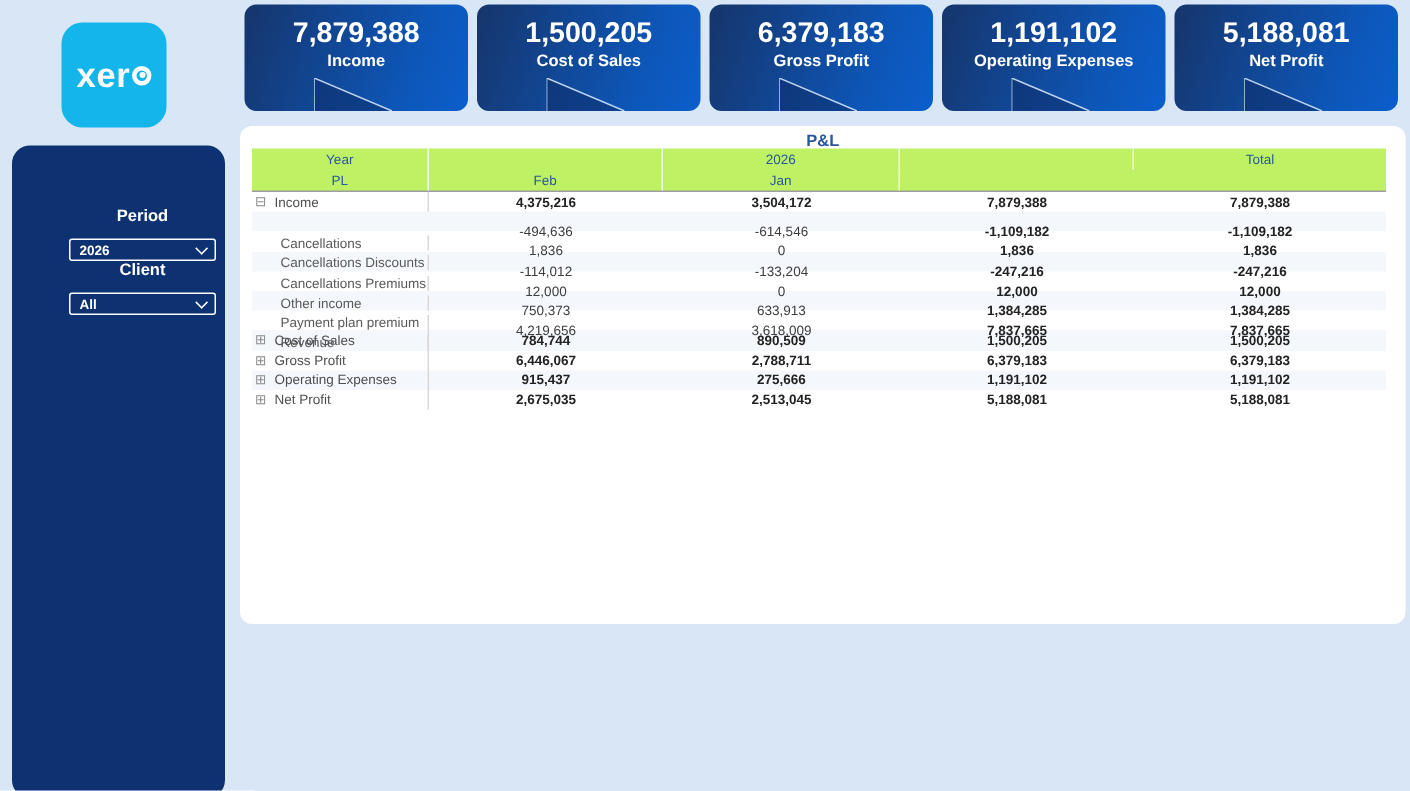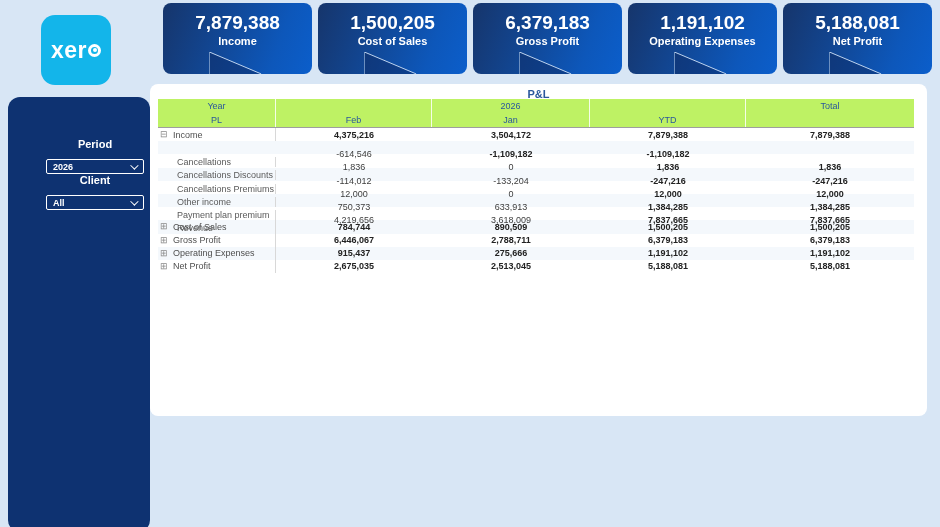--- a/index.html
+++ b/index.html
@@ -31,21 +31,21 @@
   .side-label.period { margin-top:41px; }
   .side-label.client { }
   .dropdown { margin:9px 6px 0 6px; height:15px; border:1px solid #fff; border-radius:2px;
               display:flex; align-items:center; justify-content:space-between; padding:0 7px 0 6px;
               cursor:pointer; }
   .dropdown-value { font-size:9px; font-weight:bold; color:#fff; }
   .chev { width:6px; height:6px; border-right:1.6px solid #fff; border-bottom:1.6px solid #fff;
           transform:rotate(45deg) translateY(-2px); }
 
   
-  .panel { position:absolute; left:150px; top:84px; width:777px; height:332px;
+  .panel { position:absolute; left:160px; top:84px; width:777px; height:332px;
            background:#fff; border-radius:8px; }
   .pl-title { text-align:center; font-size:11px; font-weight:bold; color:#2a579c; padding-top:4px; height:15px; }
   .matrix { margin-left:8px; width:756px; }
   .tr { display:grid; grid-template-columns:118px 156px 158px 156px 168px; }
   .thead { background:#bef264; border-bottom:1px solid #9e9e9e; }
   .thead .tr { height:14px; }
   .th { color:#2a579c; font-size:9px; display:flex; align-items:center; justify-content:center;
         border-right:1px solid rgba(255,255,255,.85); }
   .th:last-child { border-right:none; }
   .tbody .tr { height:13.2px; }
@@ -132,39 +132,39 @@
         <div class="th">Year</div>
         <div class="th"></div>
         <div class="th">2026</div>
         <div class="th"></div>
         <div class="th">Total</div>
       </div>
       <div class="tr">
         <div class="th">PL</div>
         <div class="th">Feb</div>
         <div class="th">Jan</div>
-        <div class="th">YTD</div>
         <div class="th"></div>
       </div>
     </div>
     <div class="tbody">
         <div class="tr row-bold">
           <div class="td rowhead">
             <span class="expander">⊟</span>
             <span>Income</span>
           </div>
           <div class="td val jan">4,375,216</div>
           <div class="td val feb">3,504,172</div>
           <div class="td val ytd">7,879,388</div>
           <div class="td val total">7,879,388</div>
         </div>
         <div class="tr">
           <div class="td rowhead sub">
             <span>Cancellations</span>
           </div>
+          <div class="td val jan">-494,636</div>
           <div class="td val feb">-614,546</div>
           <div class="td val ytd">-1,109,182</div>
           <div class="td val total">-1,109,182</div>
         </div>
         <div class="tr">
           <div class="td rowhead sub">
             <span>Cancellations Discounts</span>
           </div>
           <div class="td val jan">1,836</div>
           <div class="td val feb">0</div>

